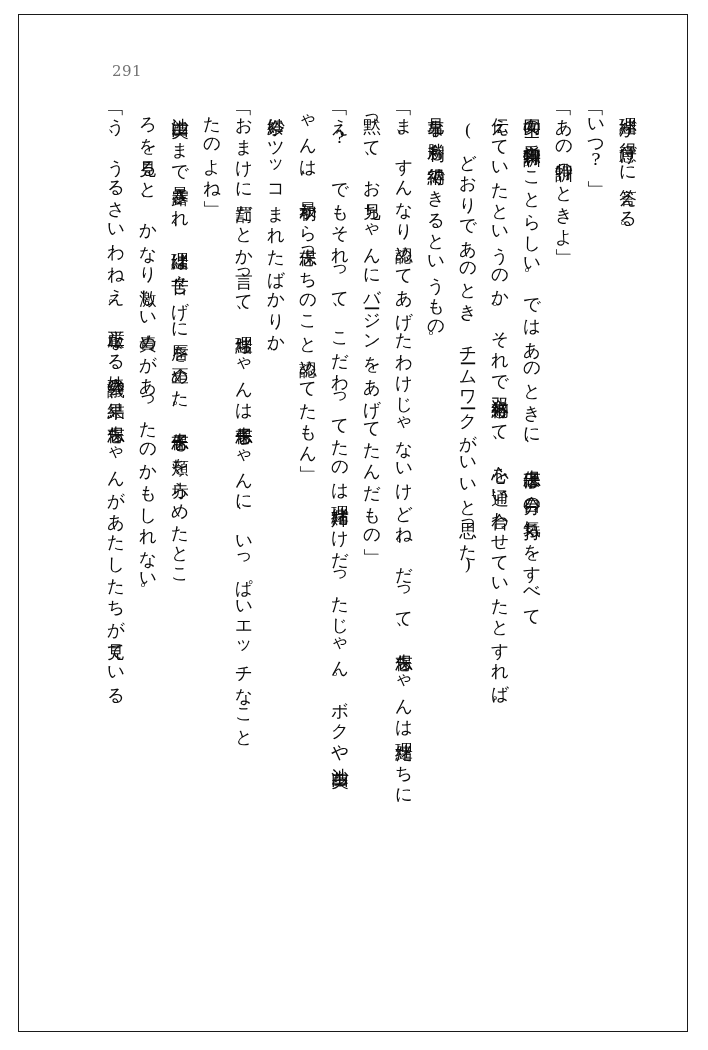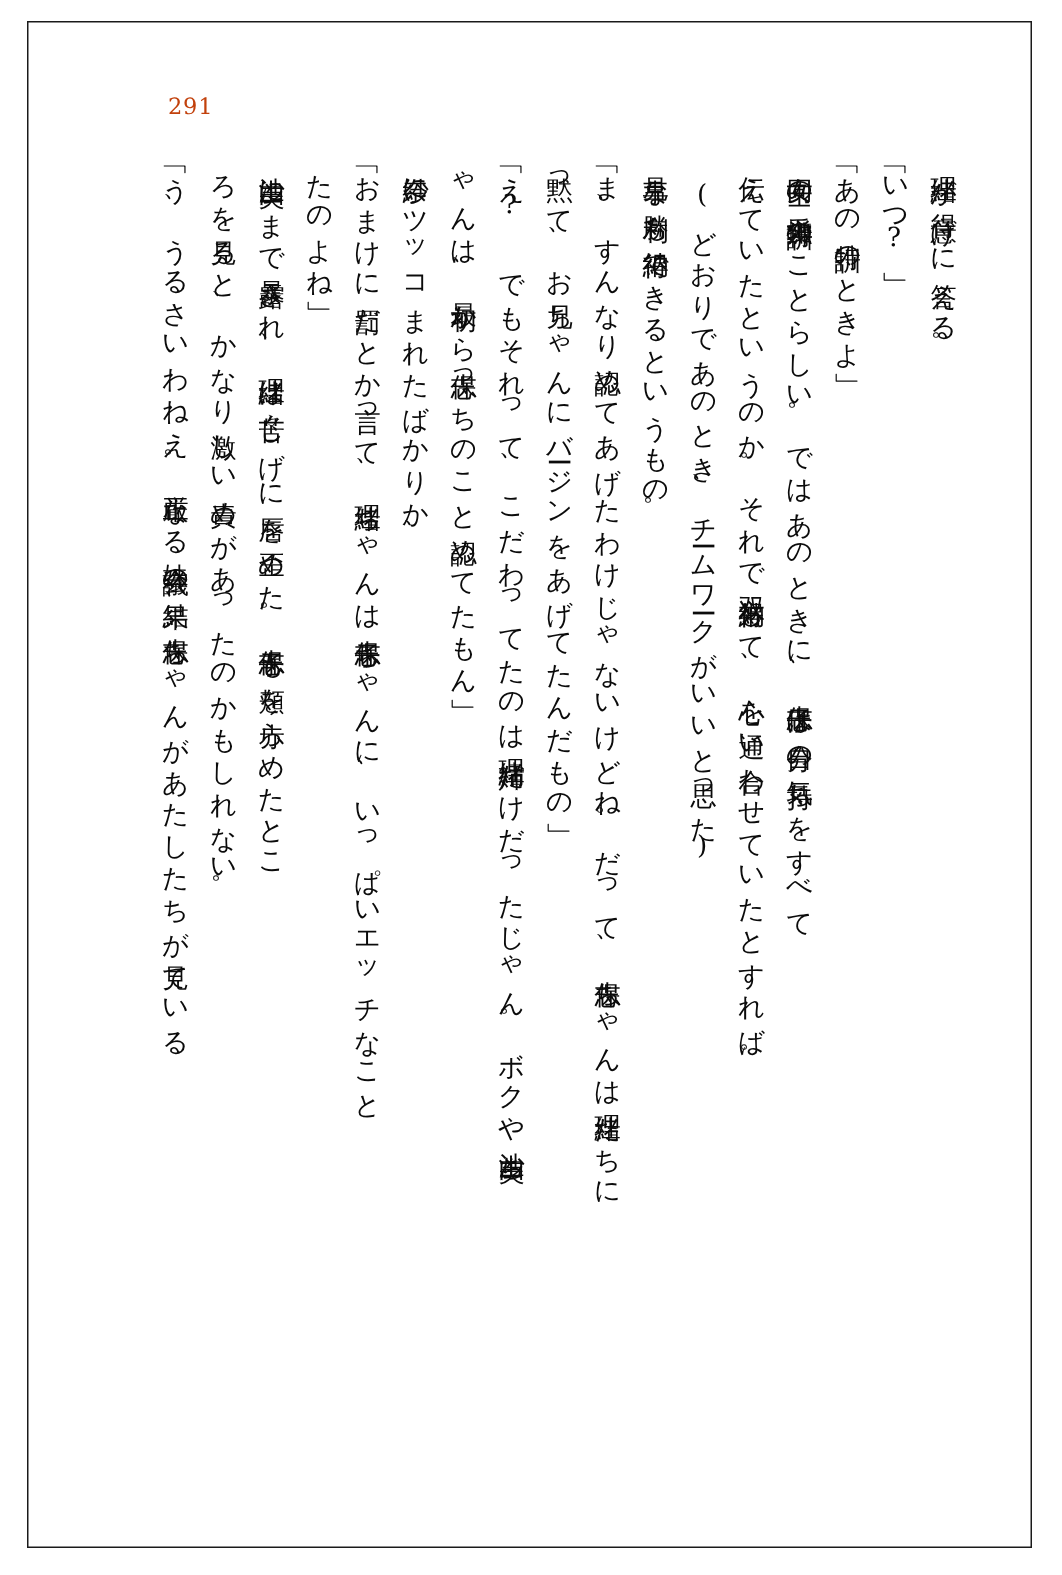--- a/index.html
+++ b/index.html
@@ -25,21 +25,21 @@
     width: 670px;
     height: 1018px;
     border: 1px solid #1a1a1a;
     box-sizing: border-box;
   }
   #page-number {
     position: absolute;
     left: 112px;
     top: 62px;
     font-size: 15px;
-    color: #c2410c;
+    color: #737373;
     letter-spacing: 0.5px;
     font-family: "DejaVu Serif", "Liberation Serif", serif;
   }
   
   #text-block {
     position: absolute;
     right: 72px;
     top: 104px;
     width: 560px;
     height: 862px;

